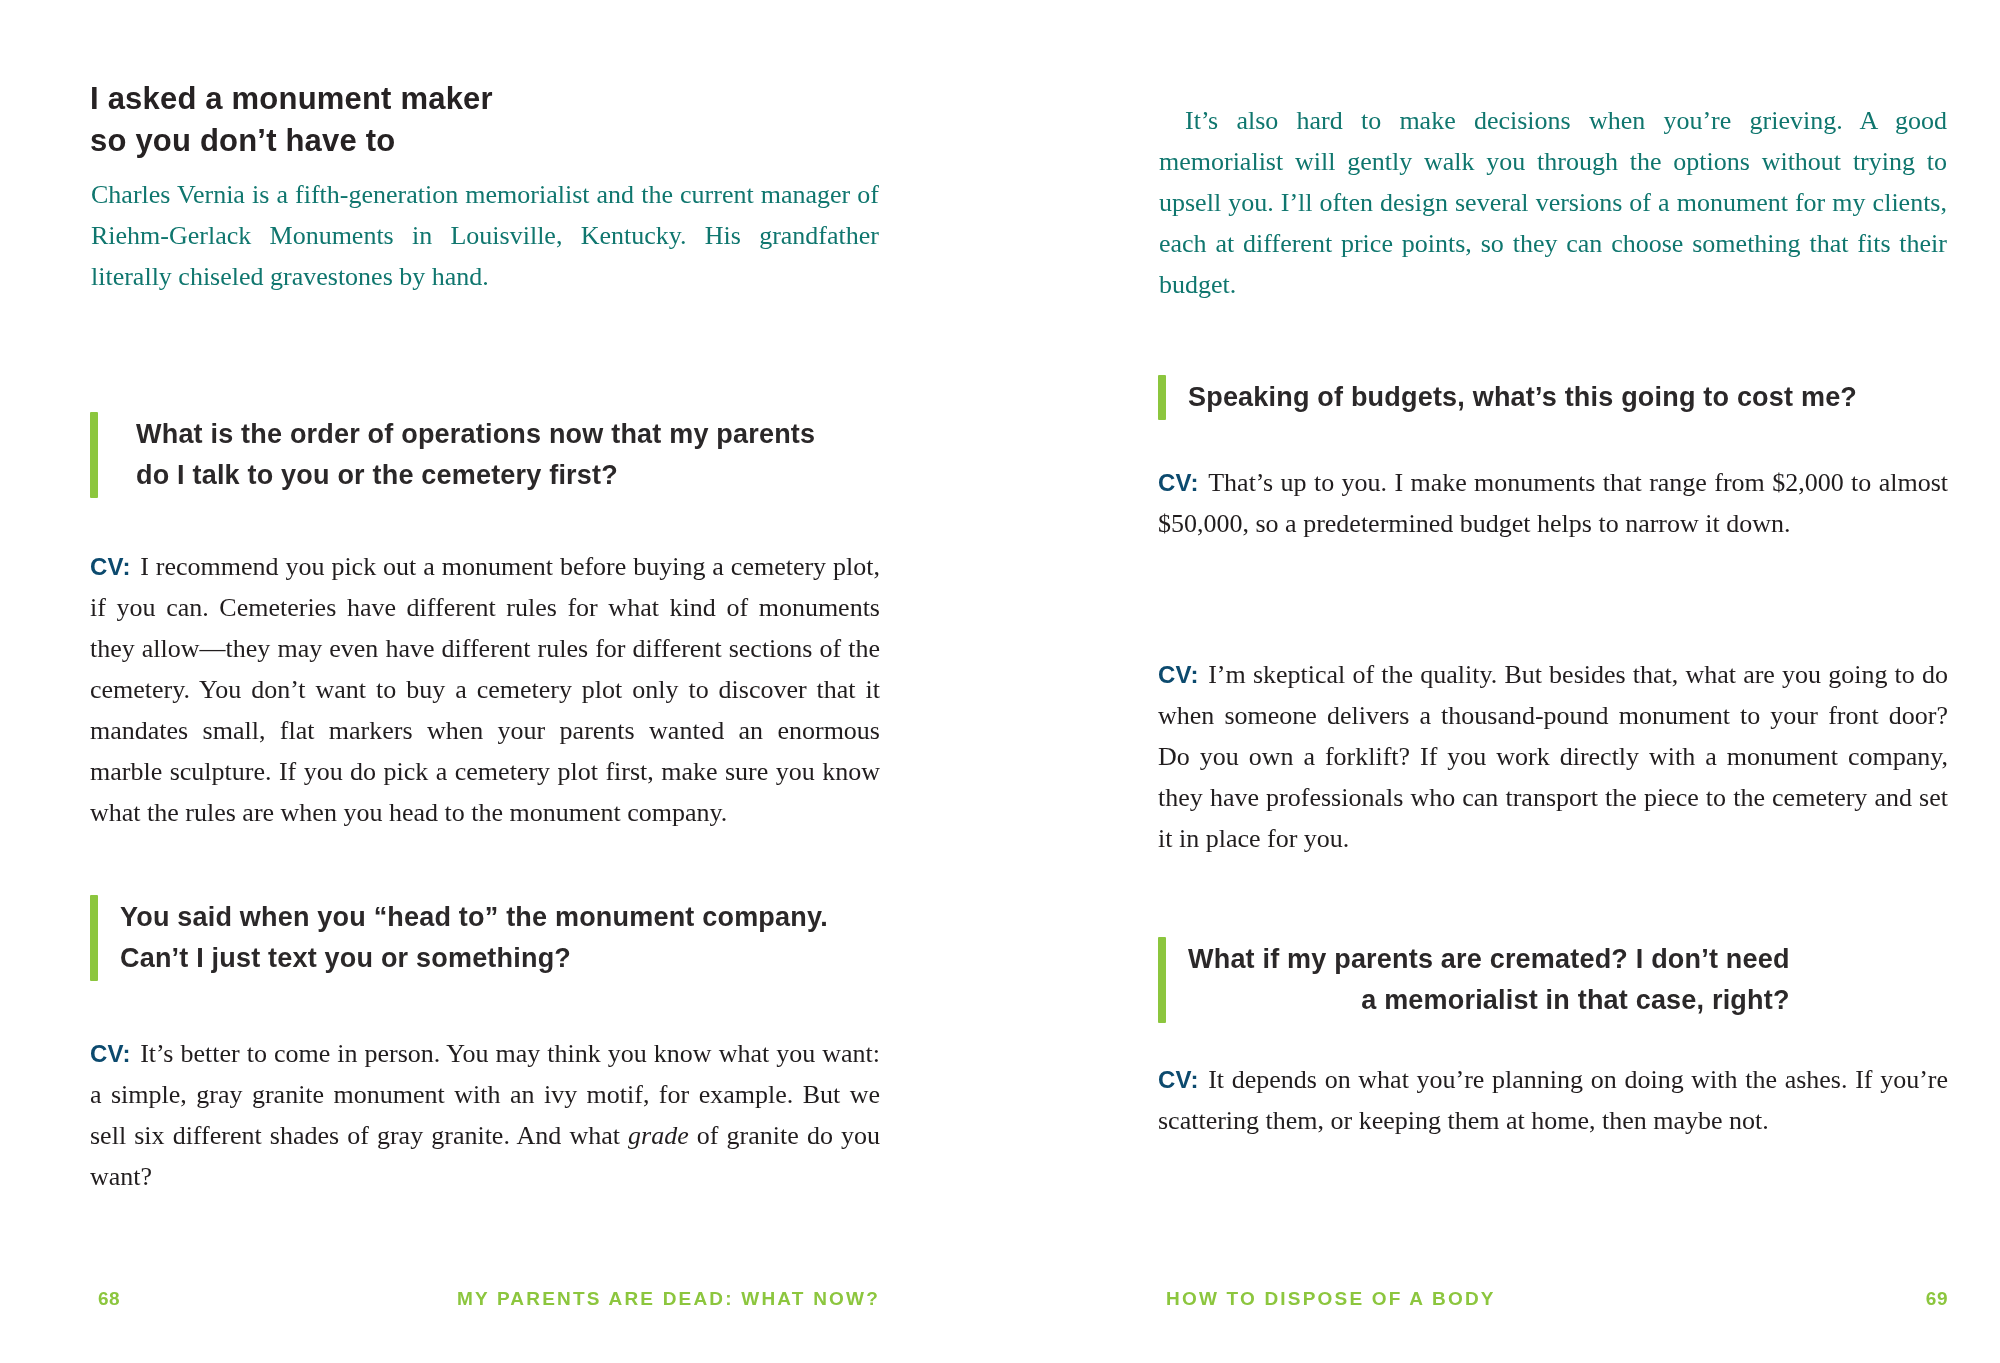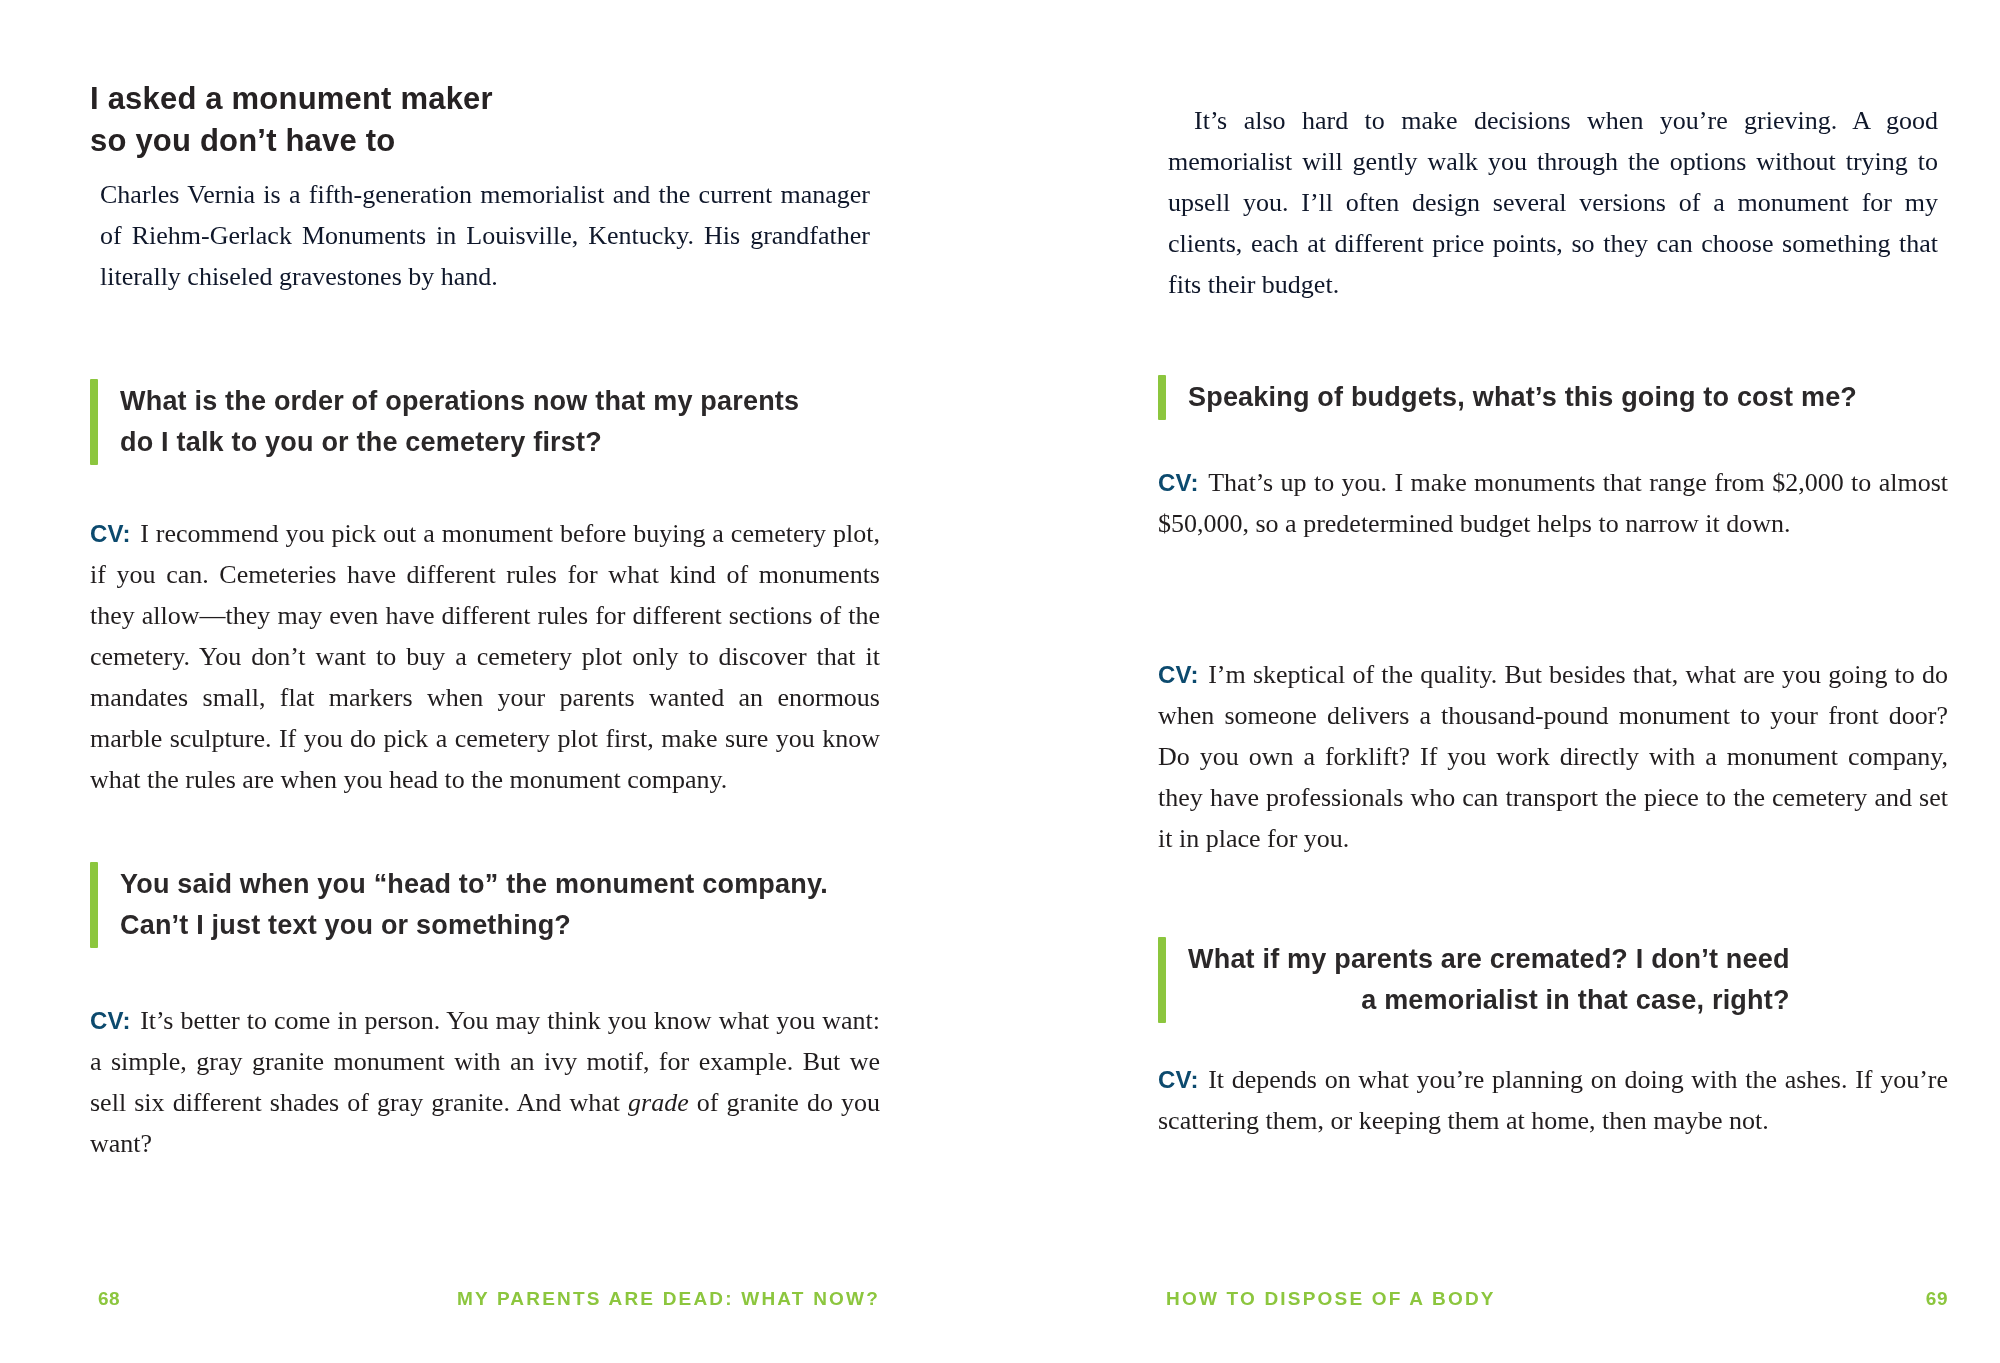--- a/index.html
+++ b/index.html
@@ -28,22 +28,22 @@
     line-height: 42px;
     color: #262223;
     letter-spacing: 0.2px;
   }
   .chapter-title span { display: block; }
 
   .body-para {
     font-size: 26px;
     line-height: 41px;
     text-align: justify;
-    color: #0f172a;
-    margin: 10px;
+    color: #0f766e;
+    margin: 1px;
   }
   .indent-first { text-indent: 26px; }
 
   .qa-block { display: flex; }
   .q-bar {
     flex: 0 0 8px;
     background: #8cc63e;
     margin-right: 22px;
     border-radius: 1px;
   }
@@ -98,21 +98,21 @@
 
   <div class="page" id="page-left">
 
     <h1 class="chapter-title" style="margin:78px 0 0 0;">
       <span>I asked a monument maker</span>
       <span>so you don’t have to</span>
     </h1>
 
     <p class="body-para" style="margin-top:12px;">Charles Vernia is a fifth-generation memorialist and the current manager of Riehm-Gerlack Monuments in Louisville, Kentucky. His grandfather literally chiseled gravestones by hand.</p>
 
-    <div class="qa-block" style="margin-top:82px;">
+    <div class="qa-block" style="margin-top:115px;gap:16px;">
       <div class="q-bar"></div>
       <div class="q-text">
         <span>What is the order of operations now that my parents</span>
         <span>do I talk to you or the cemetery first?</span>
       </div>
     </div>
 
     <p class="answer" style="margin-top:48px;">
       <span class="cv-prefix">CV:</span><span>I recommend you pick out a monument before buying a cemetery plot, if you can. Cemeteries have different rules for what kind of monuments they allow—they may even have different rules for different sections of the cemetery. You don’t want to buy a cemetery plot only to discover that it mandates small, flat markers when your parents wanted an enormous marble sculpture. If you do pick a cemetery plot first, make sure you know what the rules are when you head to the monument company.</span>
     </p>

